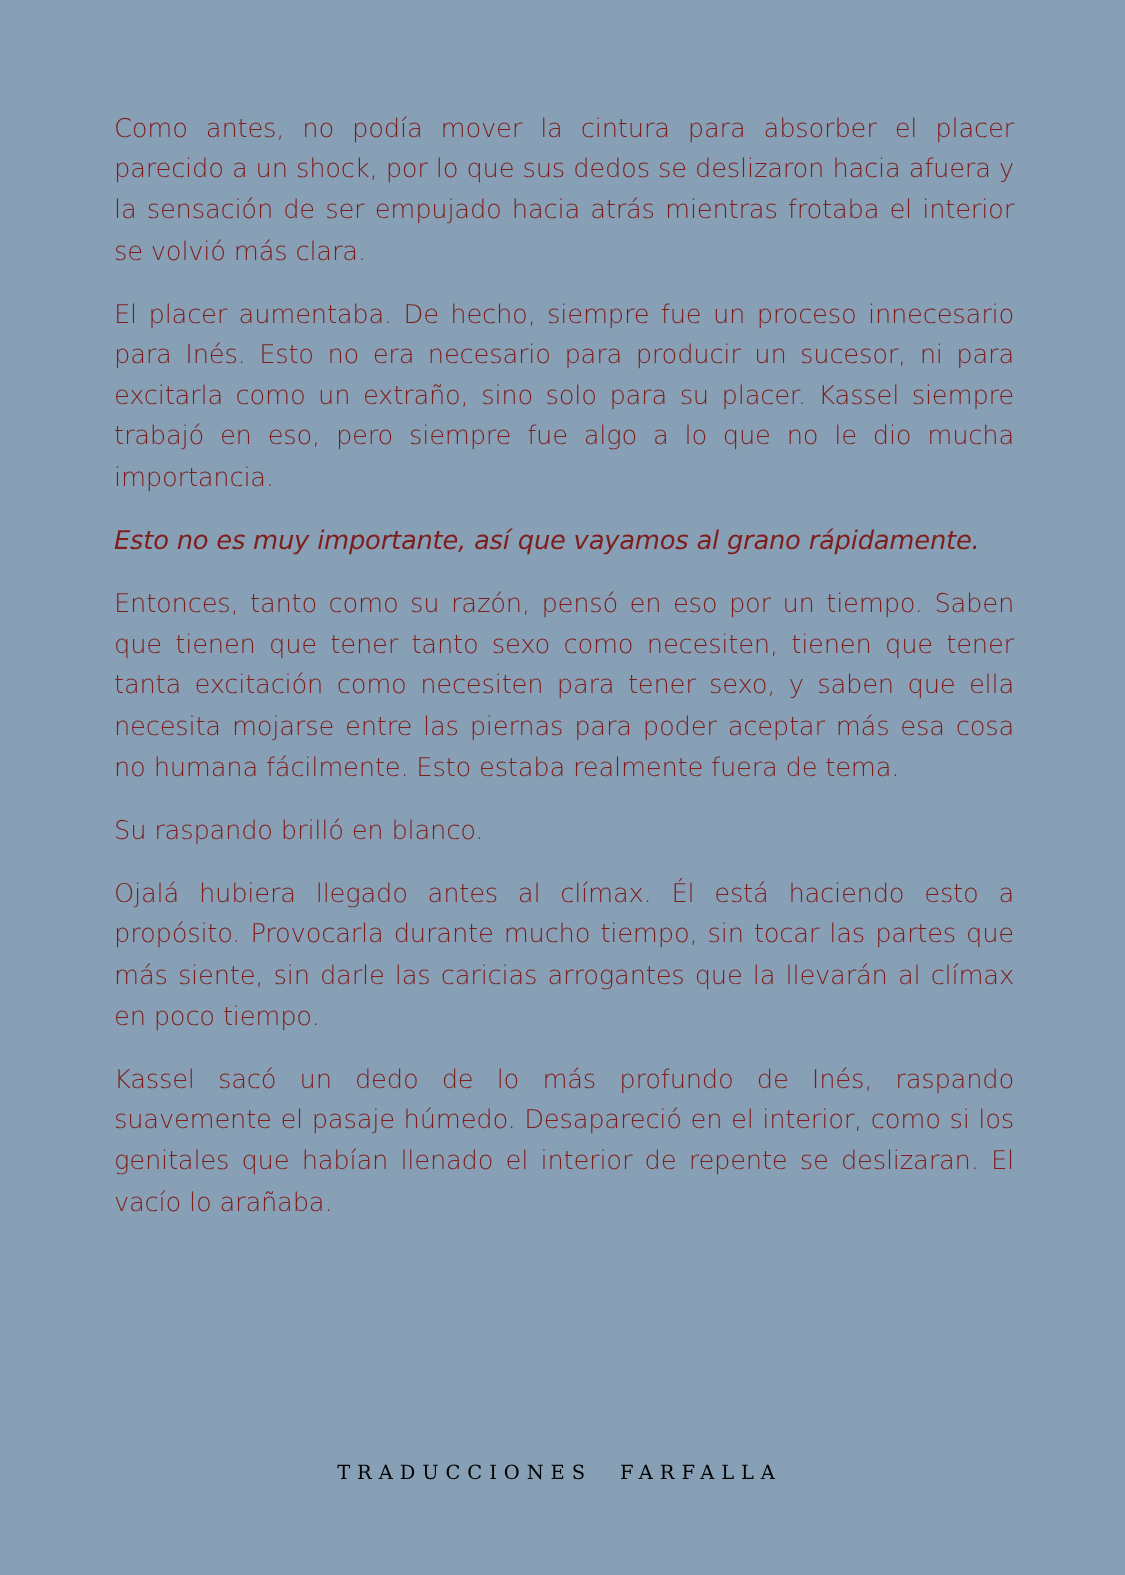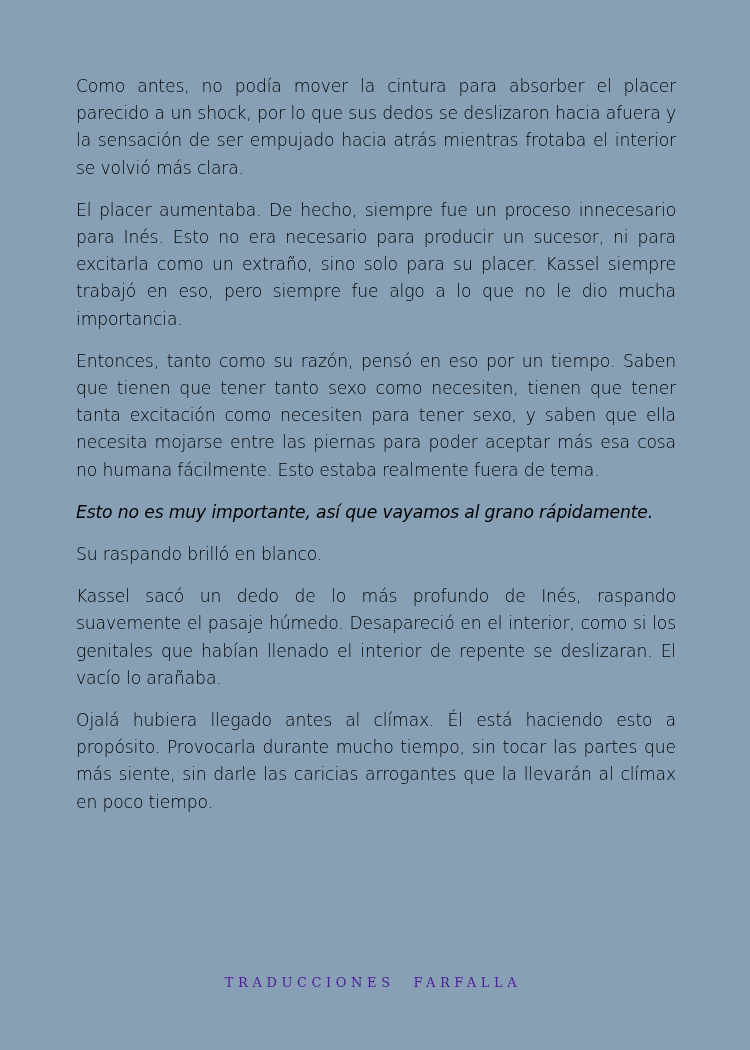--- a/index.html
+++ b/index.html
@@ -12,21 +12,21 @@
       background: #87a0b5;
       position: relative;
       overflow: hidden;
       font-family: "DejaVu Sans", sans-serif;
     }
     .page {
       position: absolute;
       left: 76px;
       top: 73px;
       width: 600px;
-      color: #000000;
+      color: #7f1d1d;
     }
     .para {
       margin: 0 0 15px 0;
       font-size: 17.2px;
       line-height: 27.2px;
       text-align: justify;
       font-weight: 300;
       letter-spacing: -0.15px;
       word-spacing: 0px;
     }
@@ -35,35 +35,35 @@
     }
     .footer {
       position: absolute;
       left: 0;
       right: 4px;
       top: 975px;
       text-align: center;
       font-family: "DejaVu Serif", serif;
       font-size: 13px;
       letter-spacing: 4.6px;
-      color: #4c1d95;
+      color: #000000;
     }
     .footer span + span {
       margin-left: 10px;
     }
   </style>
 </head>
 <body>
 
 <div class="page">
   <p class="para">Como antes, no podía mover la cintura para absorber el placer parecido a un shock, por lo que sus dedos se deslizaron hacia afuera y la sensación de ser empujado hacia atrás mientras frotaba el interior se volvió más clara.</p>
   <p class="para">El placer aumentaba. De hecho, siempre fue un proceso innecesario para Inés. Esto no era necesario para producir un sucesor, ni para excitarla como un extraño, sino solo para su placer. Kassel siempre trabajó en eso, pero siempre fue algo a lo que no le dio mucha importancia.</p>
+  <p class="para italic">Esto no es muy importante, así que vayamos al grano rápidamente.</p>
   <p class="para">Entonces, tanto como su razón, pensó en eso por un tiempo. Saben que tienen que tener tanto sexo como necesiten, tienen que tener tanta excitación como necesiten para tener sexo, y saben que ella necesita mojarse entre las piernas para poder aceptar más esa cosa no humana fácilmente. Esto estaba realmente fuera de tema.</p>
-  <p class="para italic">Esto no es muy importante, así que vayamos al grano rápidamente.</p>
   <p class="para">Su raspando brilló en blanco.</p>
+  <p class="para">Ojalá hubiera llegado antes al clímax. Él está haciendo esto a propósito. Provocarla durante mucho tiempo, sin tocar las partes que más siente, sin darle las caricias arrogantes que la llevarán al clímax en poco tiempo.</p>
   <p class="para">Kassel sacó un dedo de lo más profundo de Inés, raspando suavemente el pasaje húmedo. Desapareció en el interior, como si los genitales que habían llenado el interior de repente se deslizaran. El vacío lo arañaba.</p>
-  <p class="para">Ojalá hubiera llegado antes al clímax. Él está haciendo esto a propósito. Provocarla durante mucho tiempo, sin tocar las partes que más siente, sin darle las caricias arrogantes que la llevarán al clímax en poco tiempo.</p>
 </div>
 
 <div class="footer">
   <span>TRADUCCIONES</span>
   <span>FARFALLA</span>
 </div>
 
 </body></html>

